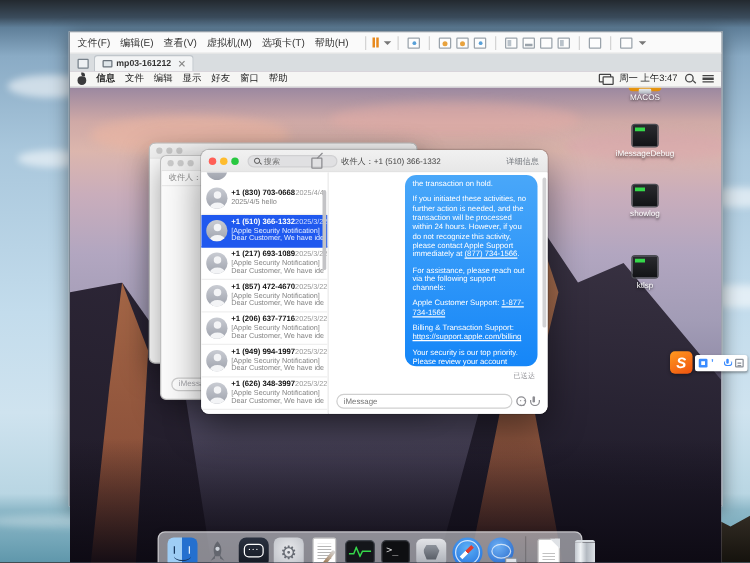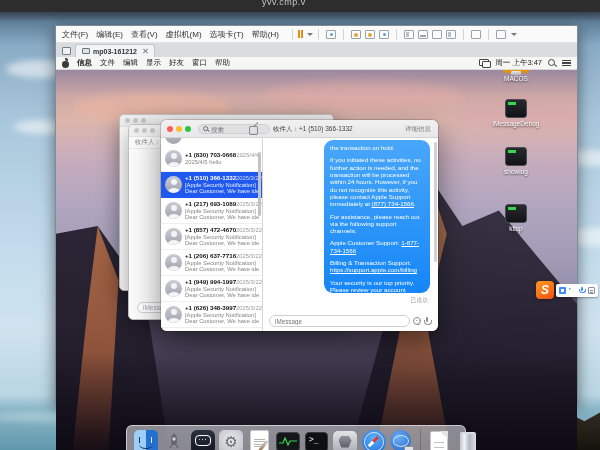--- a/index.html
+++ b/index.html
@@ -194,23 +194,20 @@
   <div class="cloud" style="left:556px;top:150px;width:72px;height:16px;"></div>
   <div class="cloud" style="left:552px;top:228px;width:80px;height:18px;"></div>
   <div class="cloud" style="left:-10px;top:412px;width:120px;height:10px;opacity:.5;"></div>
   <div class="cloud" style="left:180px;top:424px;width:200px;height:8px;opacity:.45;"></div>
   <div id="rocks" class="abs"></div>
   <div id="bird" class="abs">
       <b></b>
       <b></b>
     </div>
 
-  <div id="topbar" class="abs">
-    <span class="t">yvv.cmp.v</span>
-  </div>
 
   <div id="vmw" class="abs">
 
 
     <div id="vmw-menu">
       <span class="mi">文件(F)</span>
       <span class="mi">编辑(E)</span>
       <span class="mi">查看(V)</span>
       <span class="mi">虚拟机(M)</span>
       <span class="mi">选项卡(T)</span>

